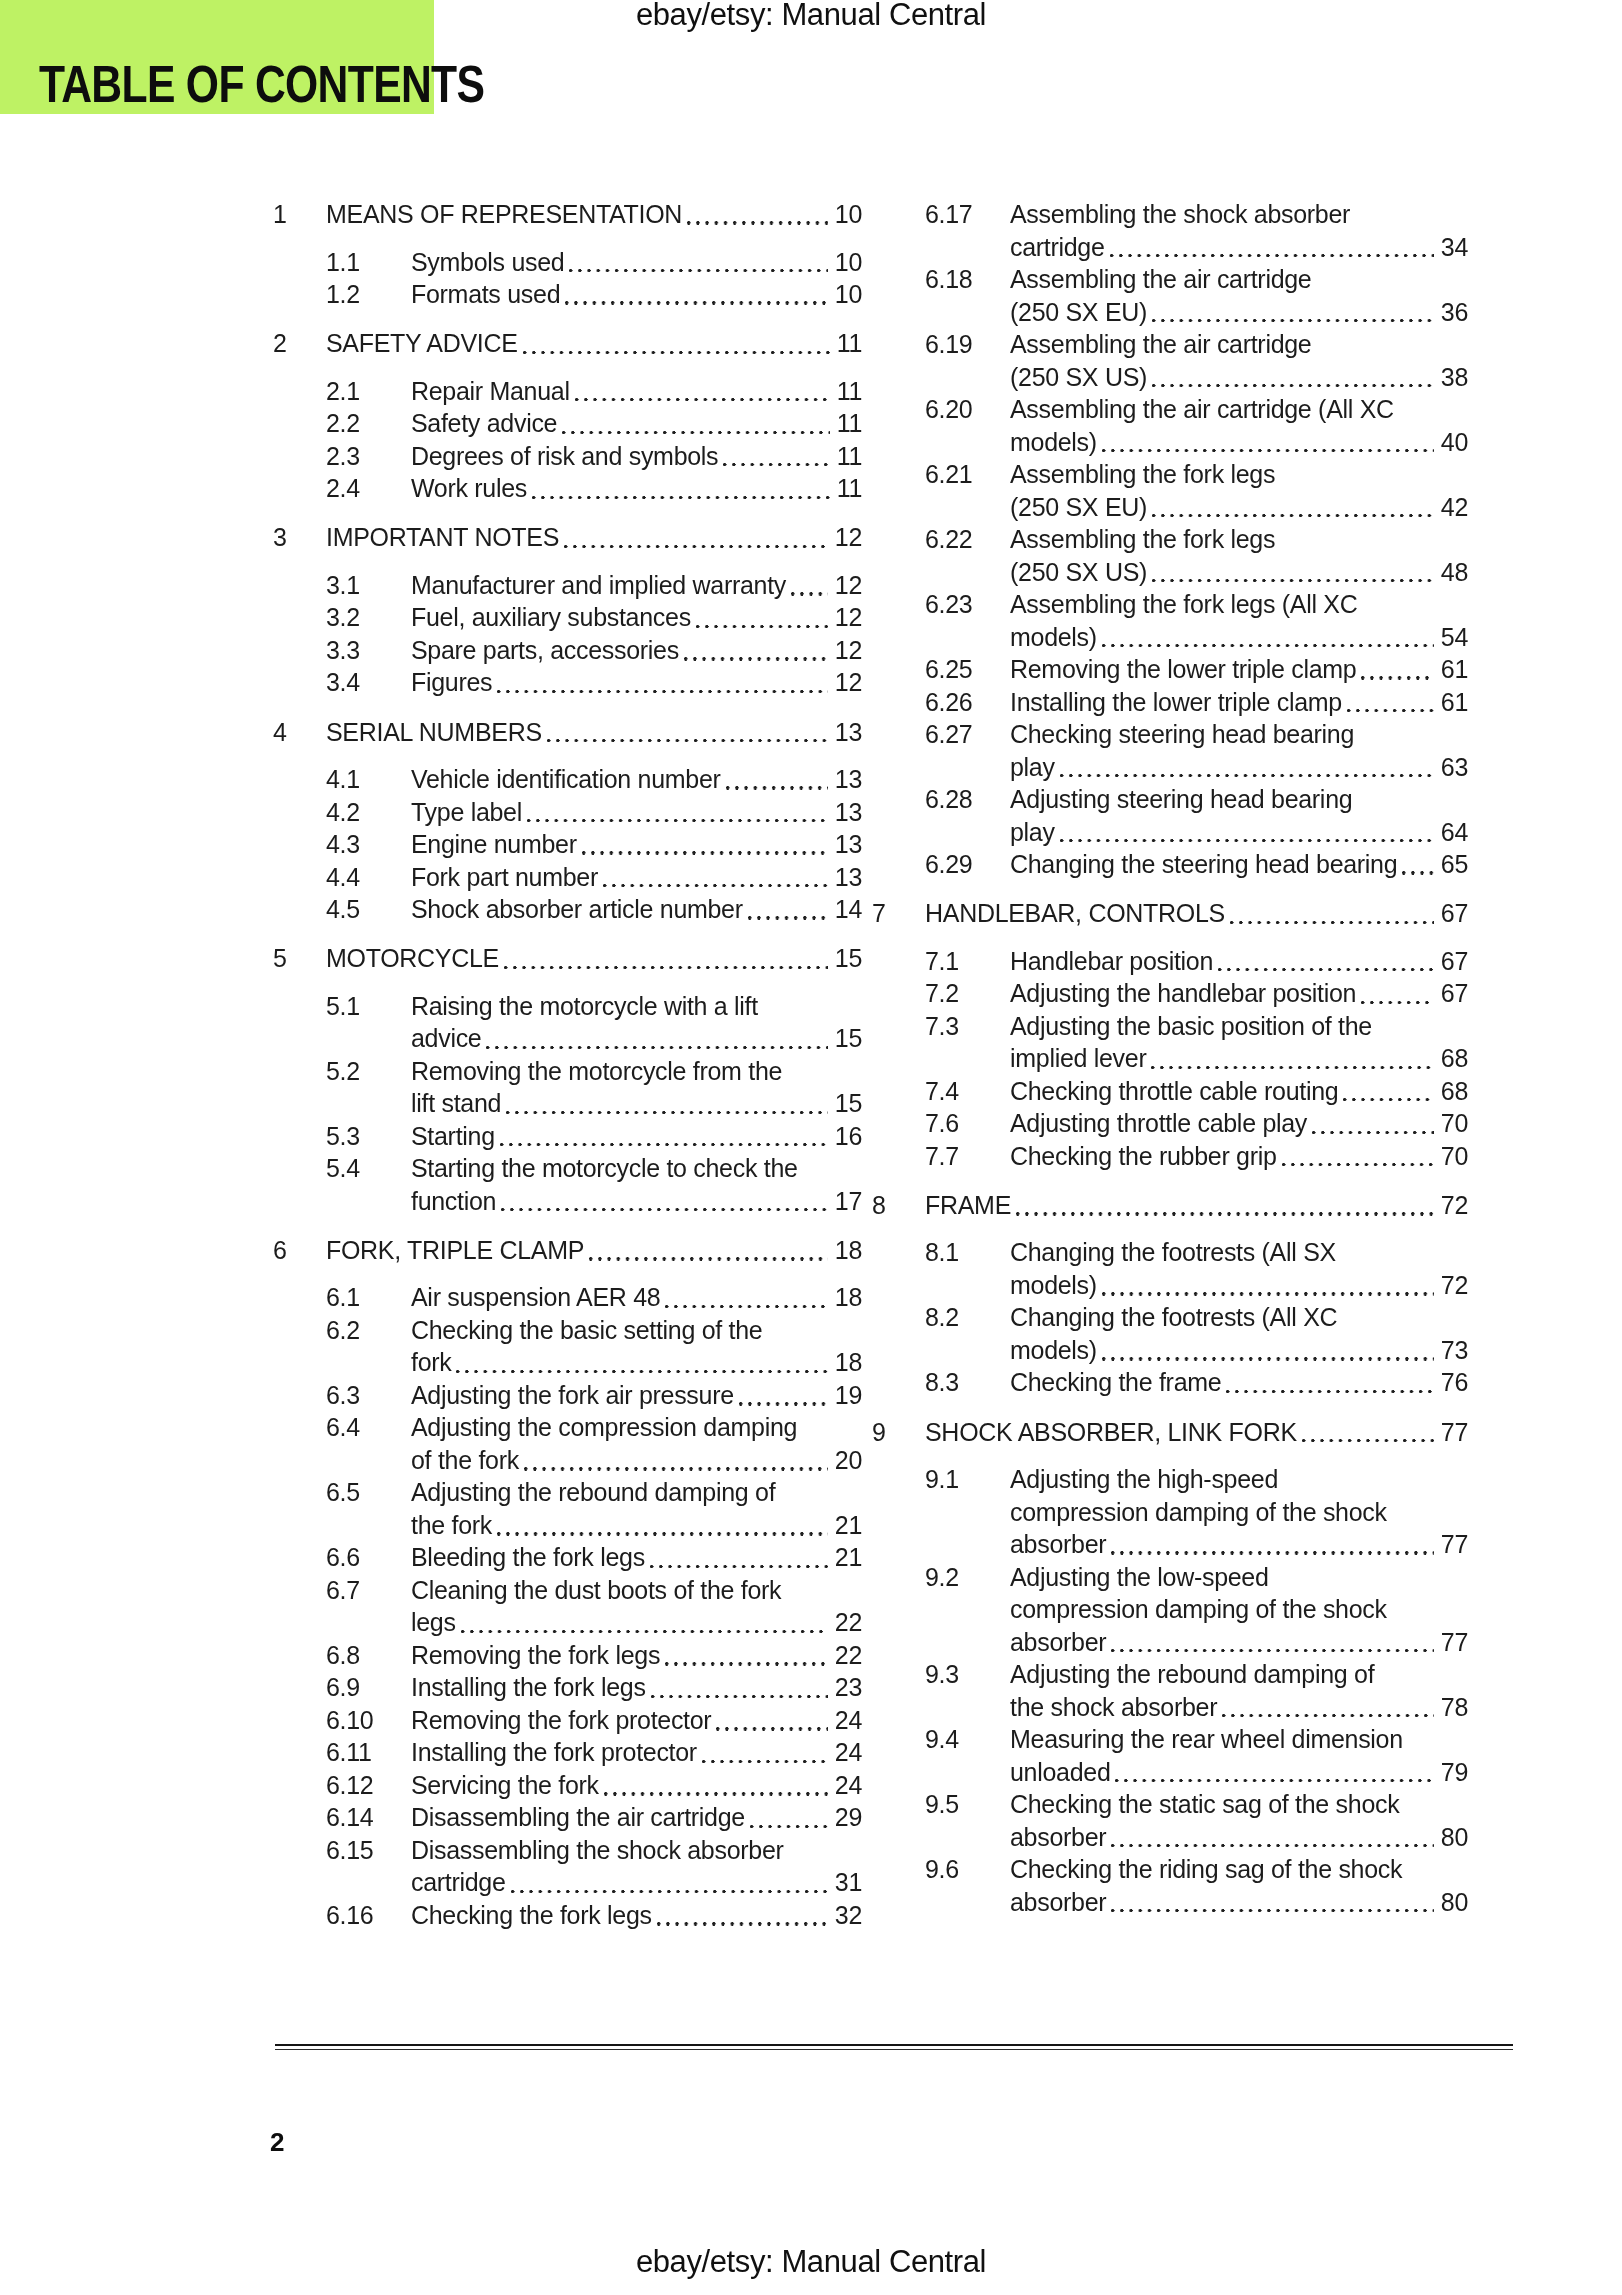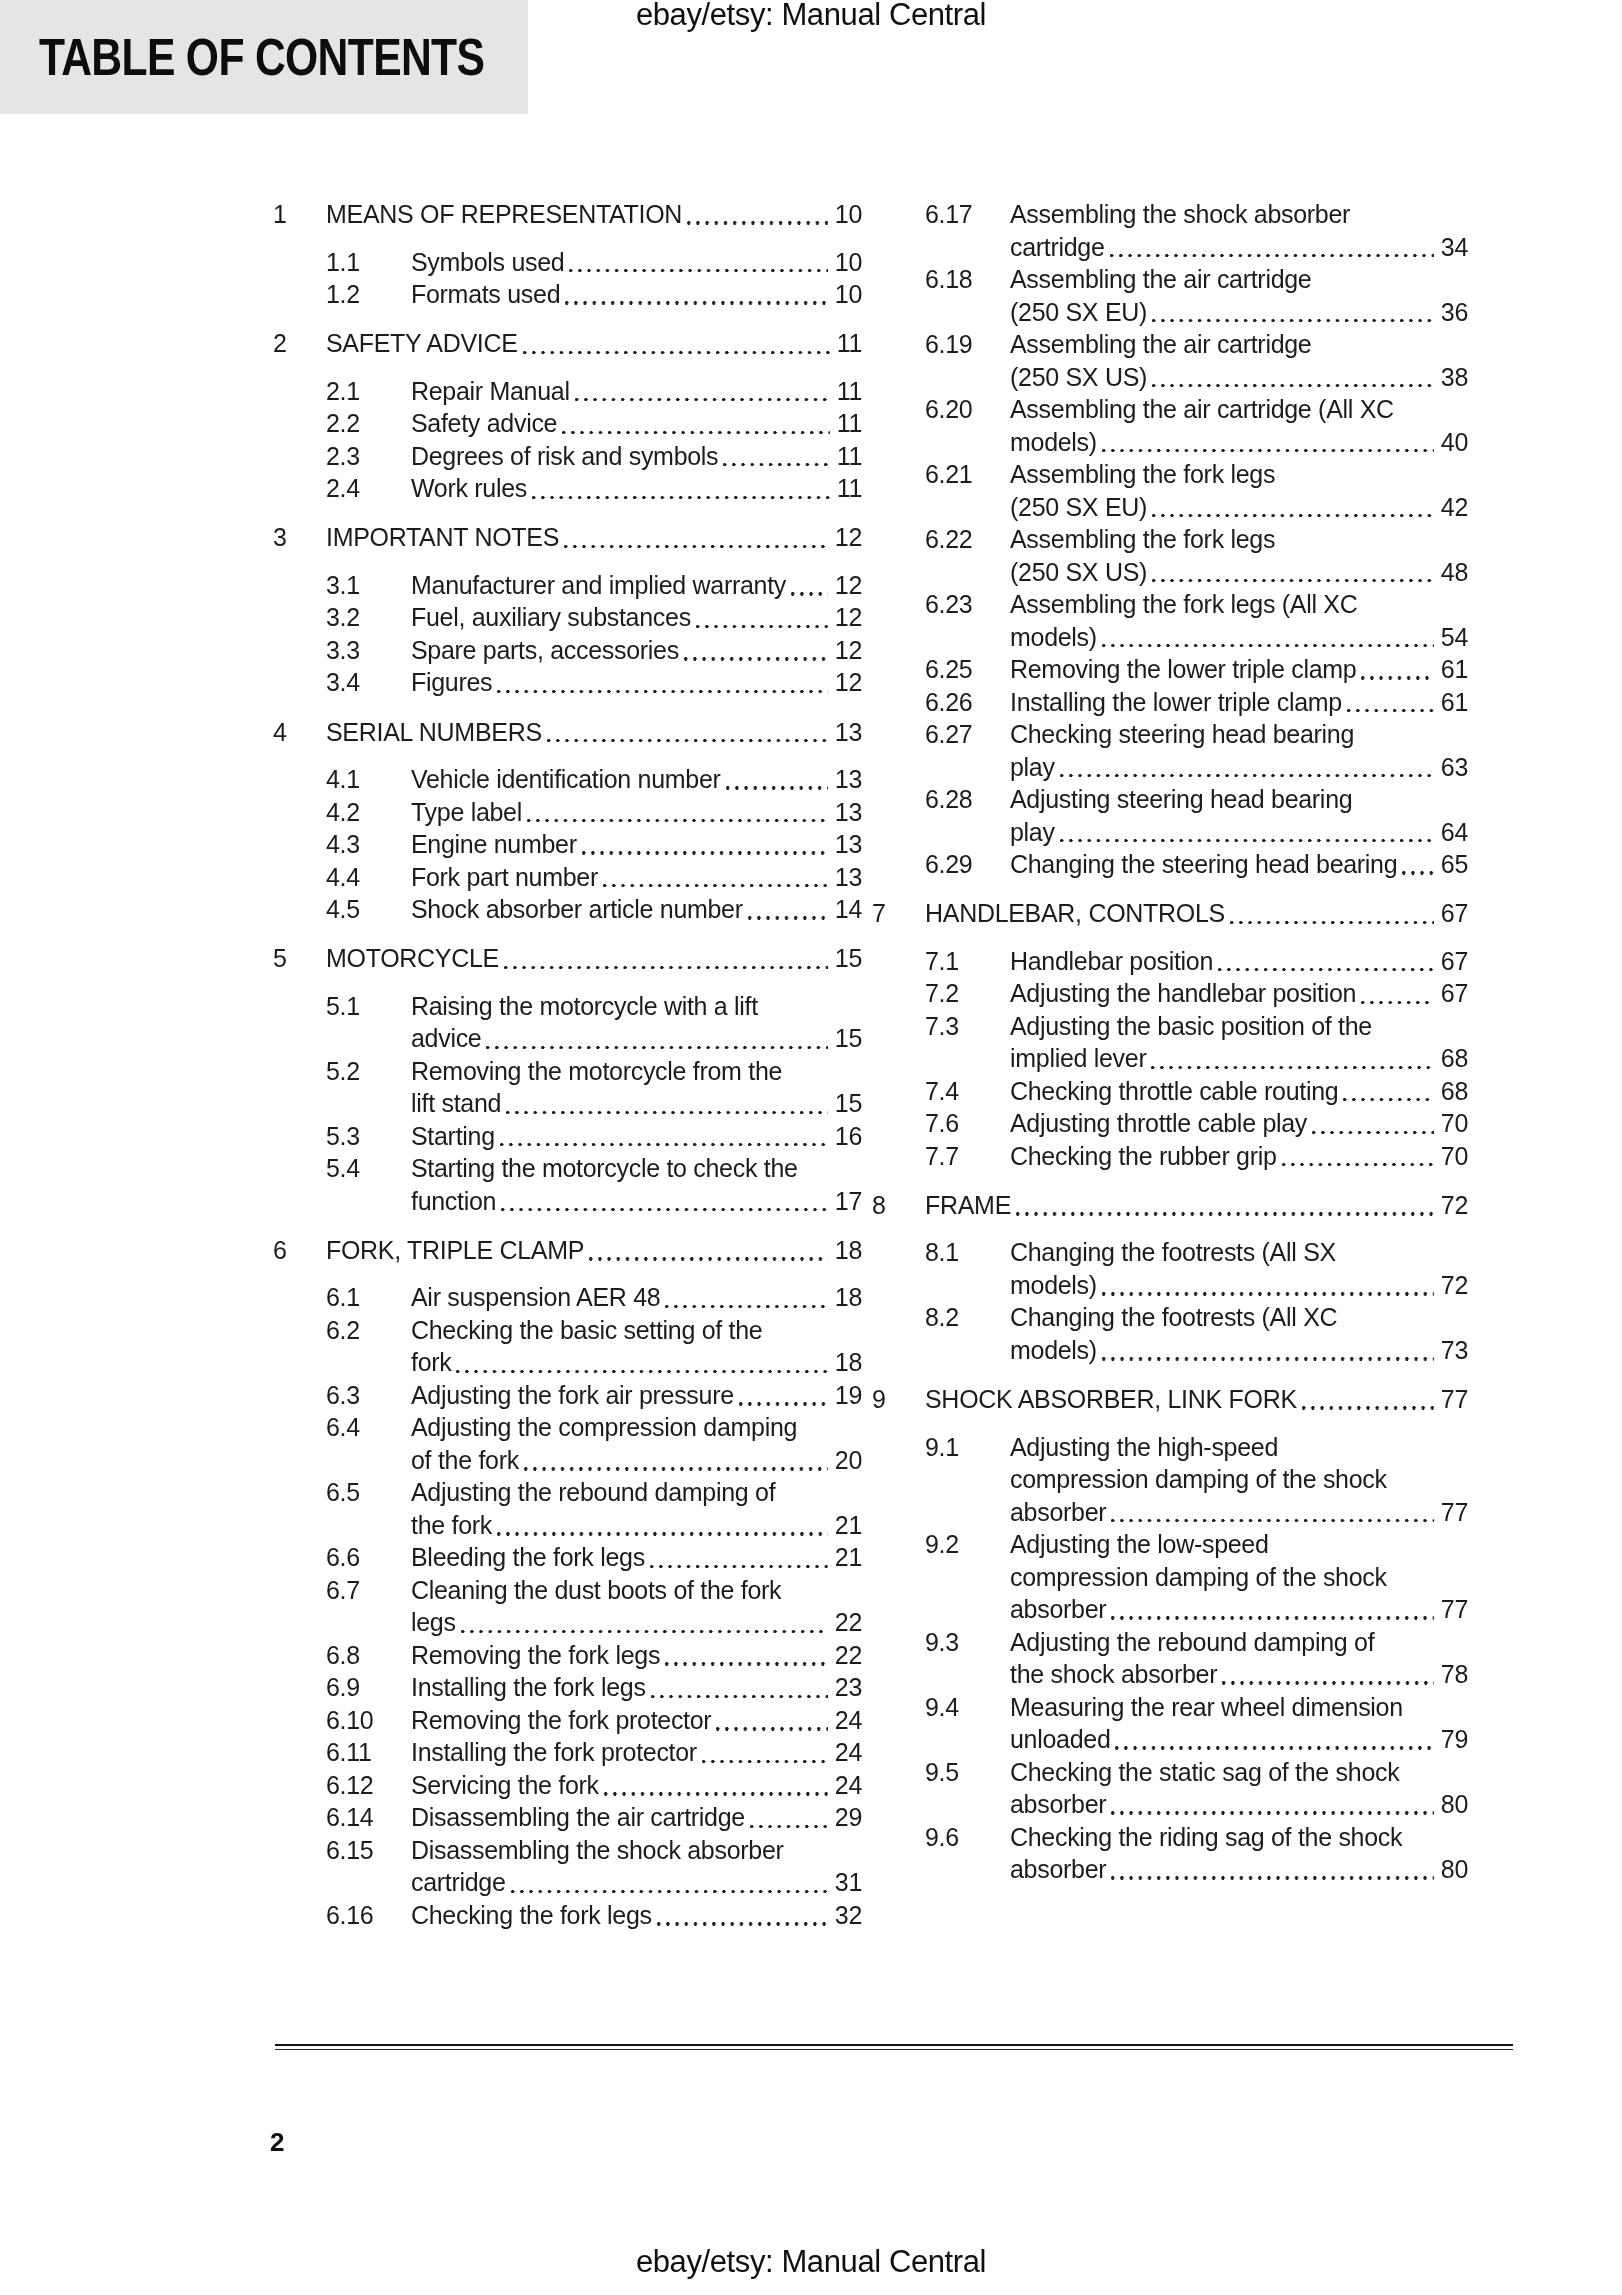--- a/index.html
+++ b/index.html
@@ -12,23 +12,23 @@
     overflow:hidden;
   }
   
   .top-watermark{
     position:absolute;top:-3.3px;left:0;right:0;
     text-align:center;
     font-size:31px;letter-spacing:-0.4px;color:#101010;
   }
   
   .banner{
-    position:absolute;left:0;top:0;width:528px;height:114px;
-    background:#e5e5e5;
-    display:flex;align-items:center;
+    position:absolute;left:0;top:0;width:434px;height:114px;
+    background:#bef264;
+    display:flex;align-items:flex-end;
   }
   .banner .title{
     font-size:52px;font-weight:700;letter-spacing:-0.8px;
     transform:scaleX(0.82);transform-origin:left center;
     margin-left:39px;white-space:nowrap;color:#0d0d0d;
   }
   
   .col{
     position:absolute;top:198px;
     font-size:25px;line-height:32.5px;letter-spacing:-0.3px;
@@ -754,20 +754,30 @@
           <span class="line">
             <span class="t">Changing the footrests (All XC</span>
           </span>
           <span class="line">
             <span class="t">models)</span>
             <span class="leader"></span>
             <span class="pg">73</span>
           </span>
         </span>
       </div>
+      <div class="entry sub">
+        <span class="num">8.3</span>
+        <span class="body">
+          <span class="line">
+            <span class="t">Checking the frame</span>
+            <span class="leader"></span>
+            <span class="pg">76</span>
+          </span>
+        </span>
+      </div>
       <div class="entry chapter">
         <span class="num">9</span>
         <span class="body">
           <span class="line">
             <span class="t">SHOCK ABSORBER, LINK FORK</span>
             <span class="leader"></span>
             <span class="pg">77</span>
           </span>
         </span>
       </div>

